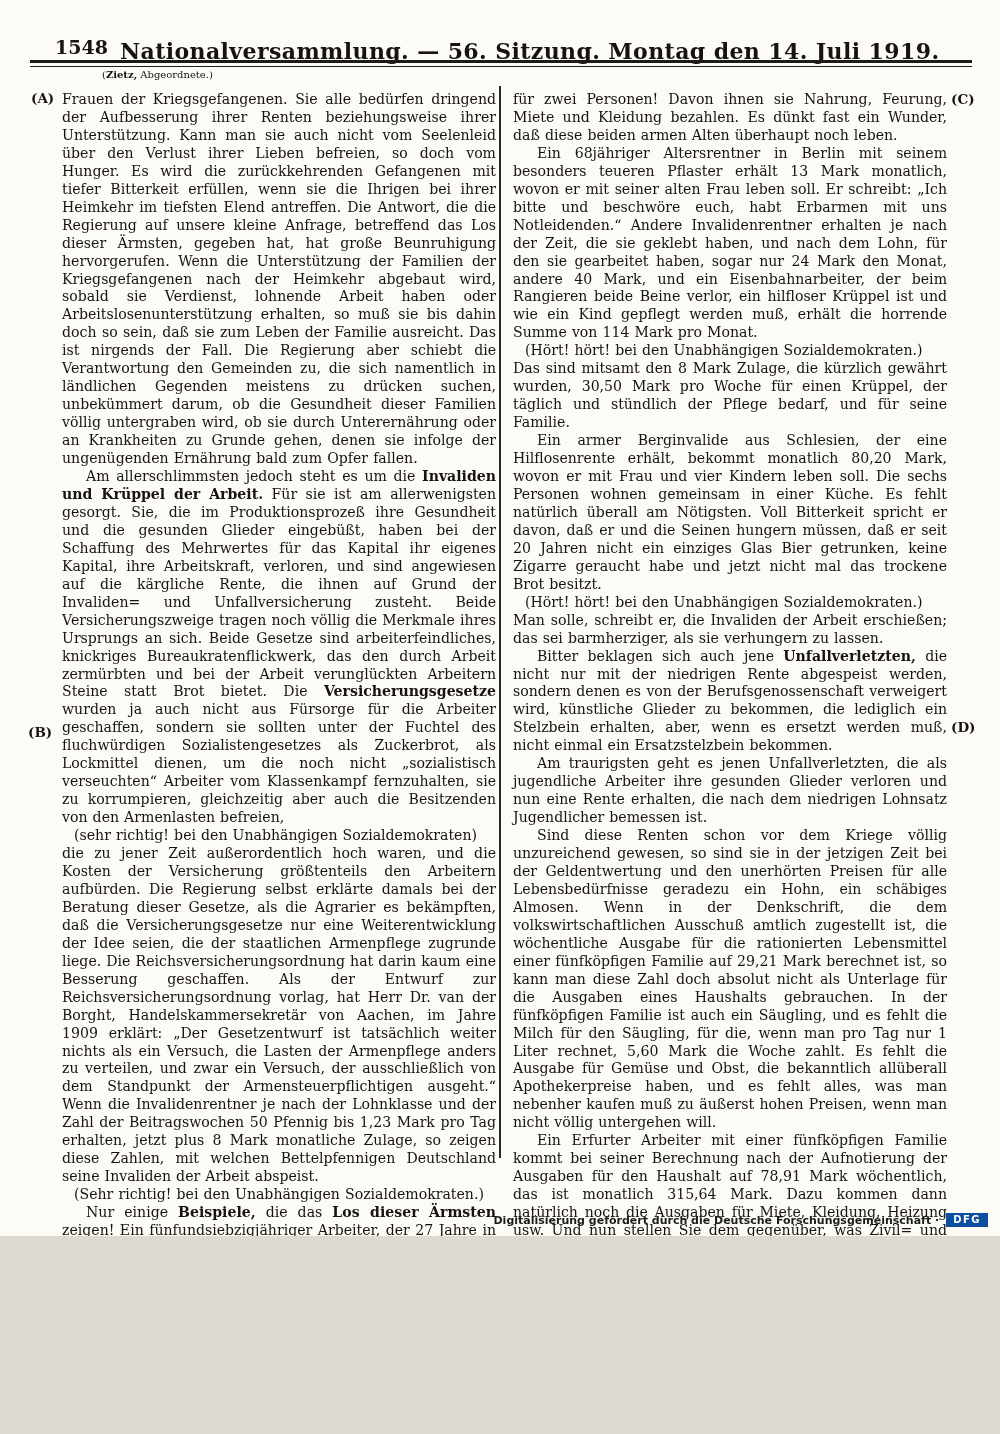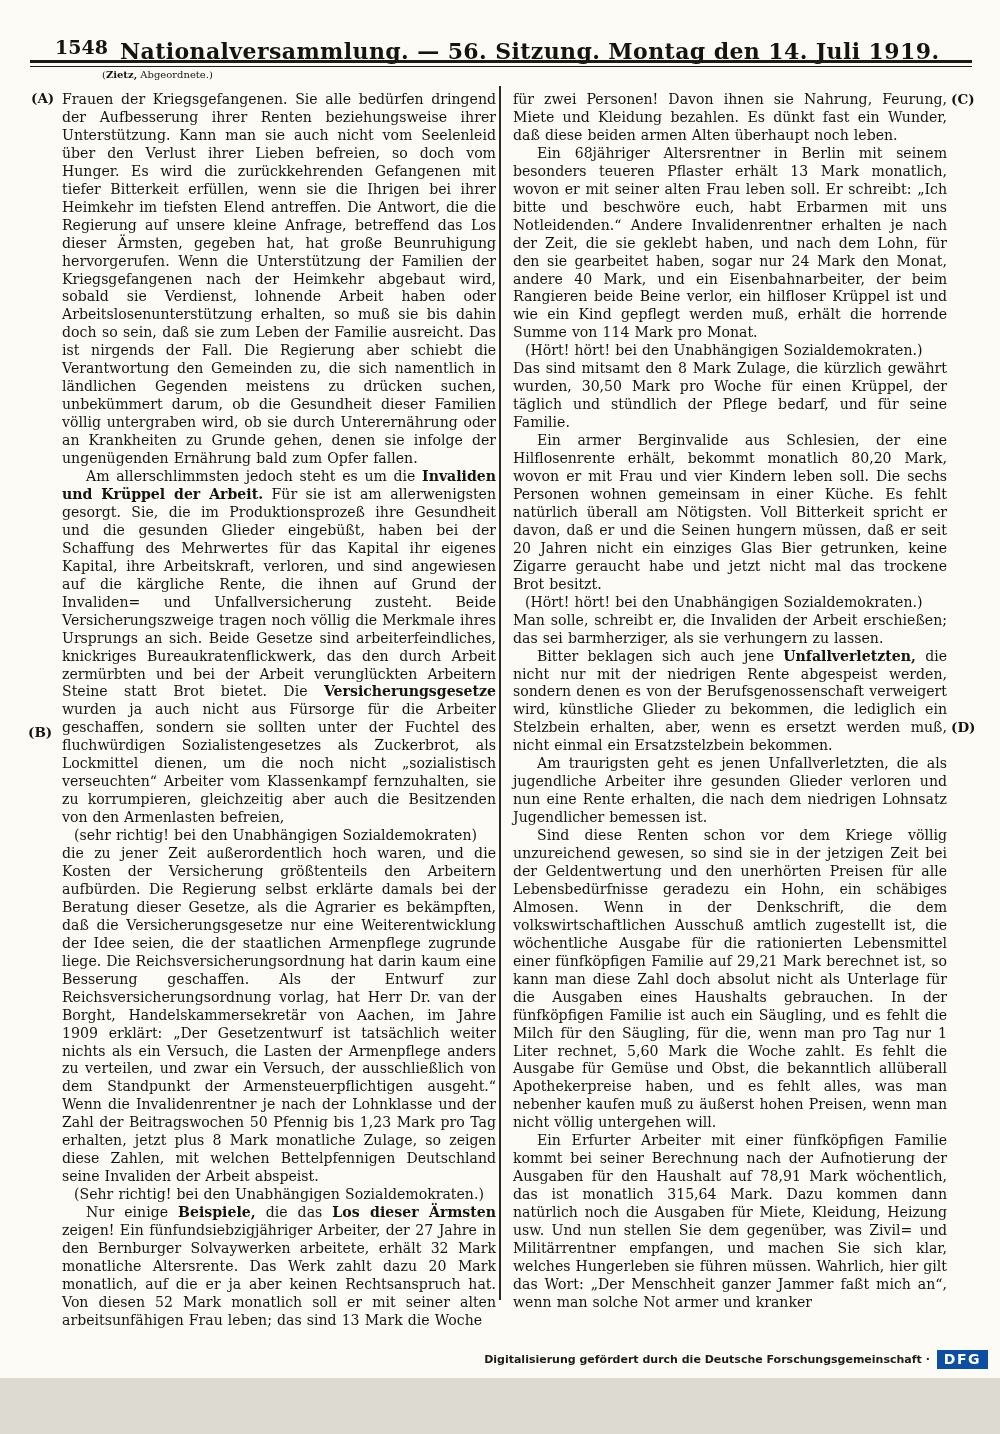--- a/index.html
+++ b/index.html
@@ -1,17 +1,17 @@
 <!DOCTYPE html>
 <html lang="de"><head>
 <meta charset="utf-8">
 <style>
   html,body{margin:0;padding:0;background:#dddad2;}
   .page{
-    position:relative;width:1000px;height:1378px;margin:0 auto;
+    position:relative;width:1000px;height:1236px;margin:0 auto;
     background:#fcfbf6;color:#17140f;overflow:hidden;
     font-family:"DejaVu Serif","Liberation Serif",serif;
   }
   .pagenum{position:absolute;top:36px;left:55px;font-size:19px;font-weight:bold;}
   .header-title{
     position:absolute;top:38px;left:120px;right:120px;text-align:center;
     font-size:22px;font-weight:bold;letter-spacing:.4px;white-space:nowrap;
   }
   .double-rule{
     position:absolute;top:60px;left:30px;right:28px;height:3px;
@@ -35,21 +35,21 @@
   .para.flush{text-indent:0;}
   .para.interject{text-indent:12px;text-align:left;}
   .b{font-weight:bold;}
   .footer{
     position:absolute;bottom:9px;right:12px;display:flex;align-items:center;gap:7px;
     font-family:"DejaVu Sans","Liberation Sans",sans-serif;
     font-size:11px;font-weight:bold;color:#1c1c1c;
   }
   .dfg-badge{
     background:#0b4ea2;color:#ffffff;padding:1px 7px 2px 7px;
-    font-size:14px;font-weight:bold;letter-spacing:1.5px;
+    font-size:10px;font-weight:bold;letter-spacing:1.5px;
   }
 </style>
 </head>
 <body>
 
 <div class="page">
 
   <div class="pagenum">1548</div>
   <div class="header-title">Nationalversammlung. — 56. Sitzung.   Montag den 14. Juli 1919.</div>
   <div class="double-rule"></div>

